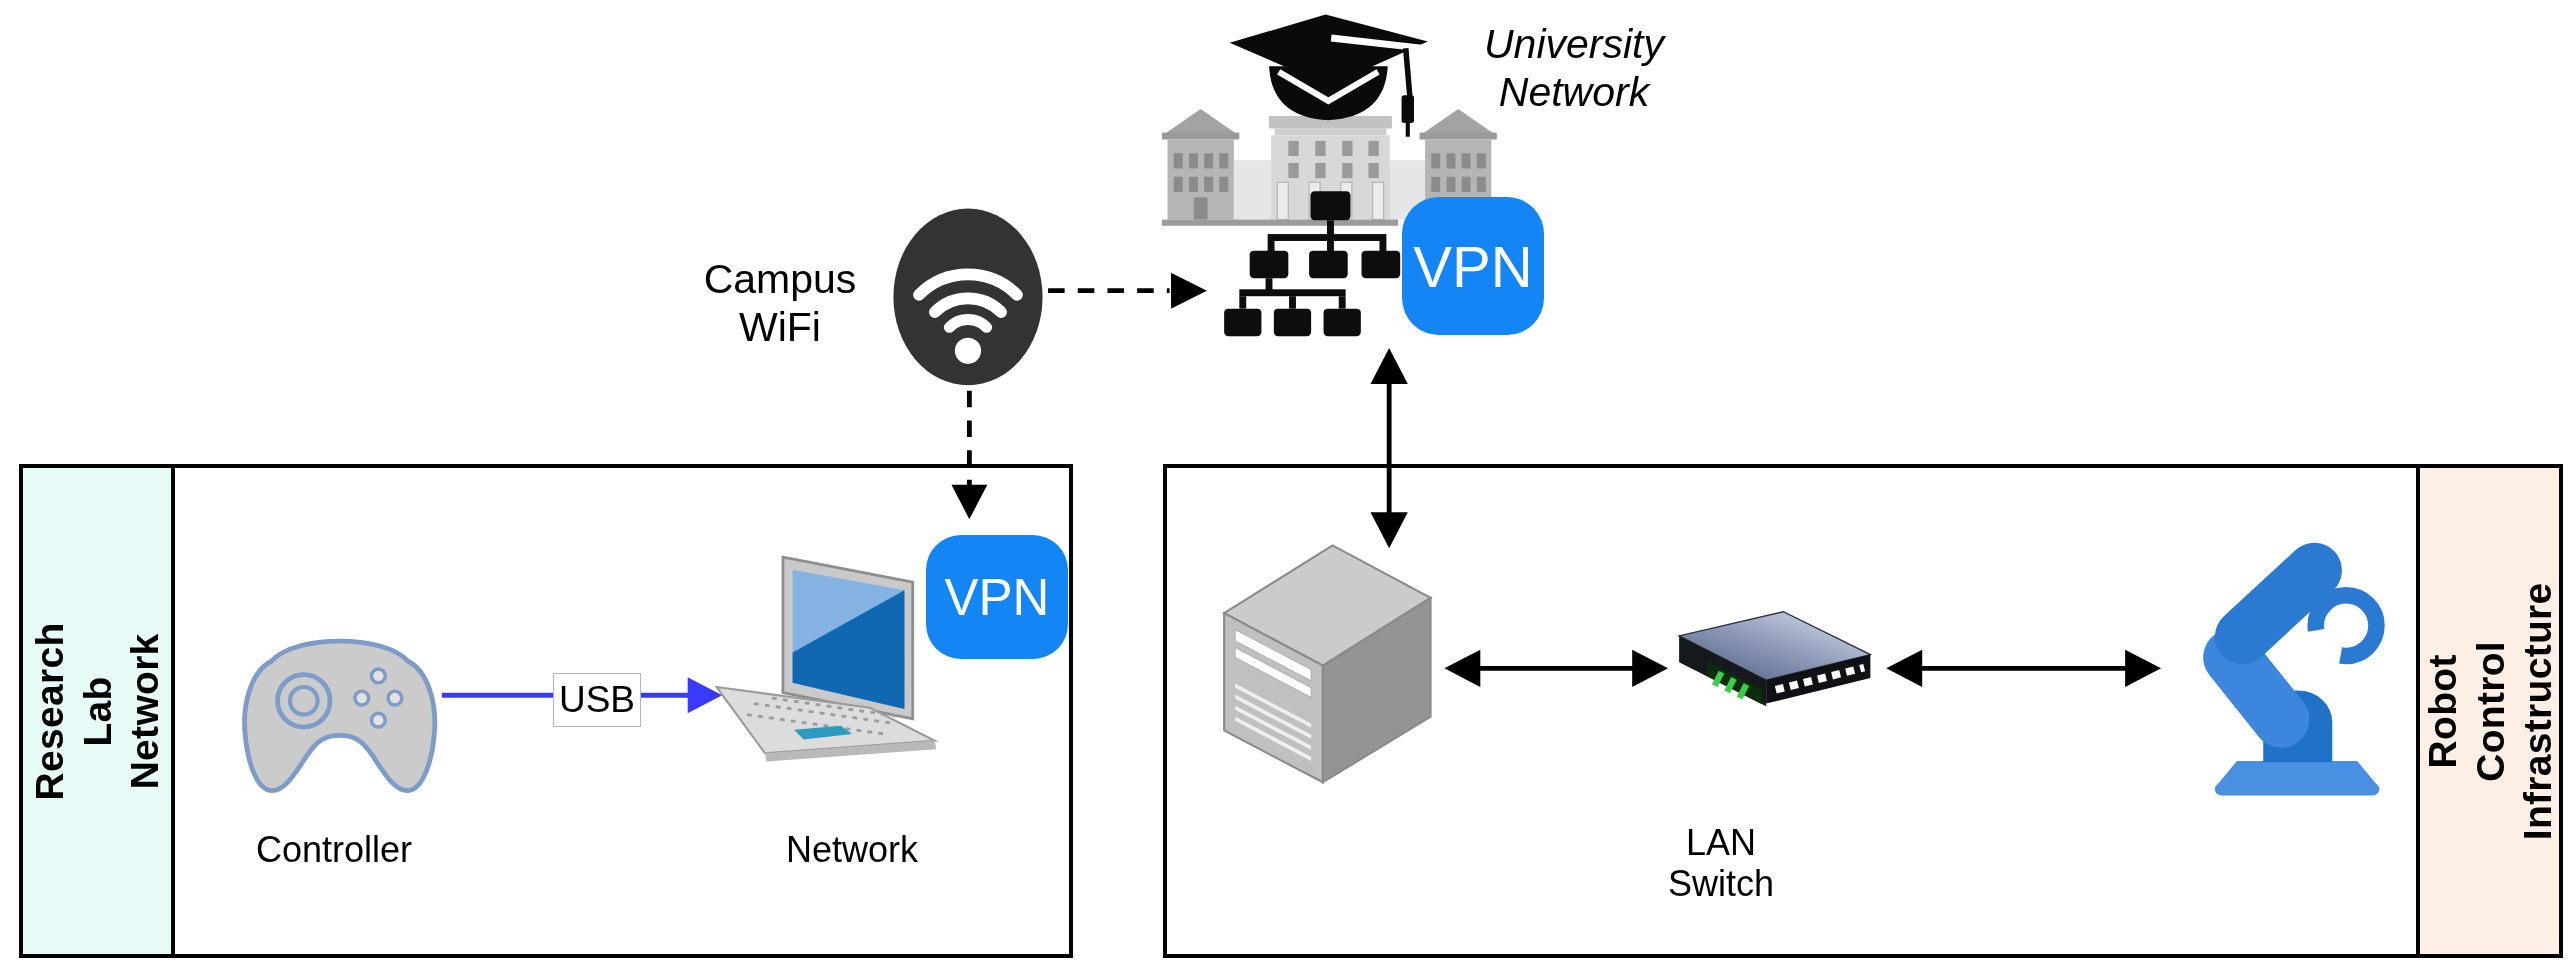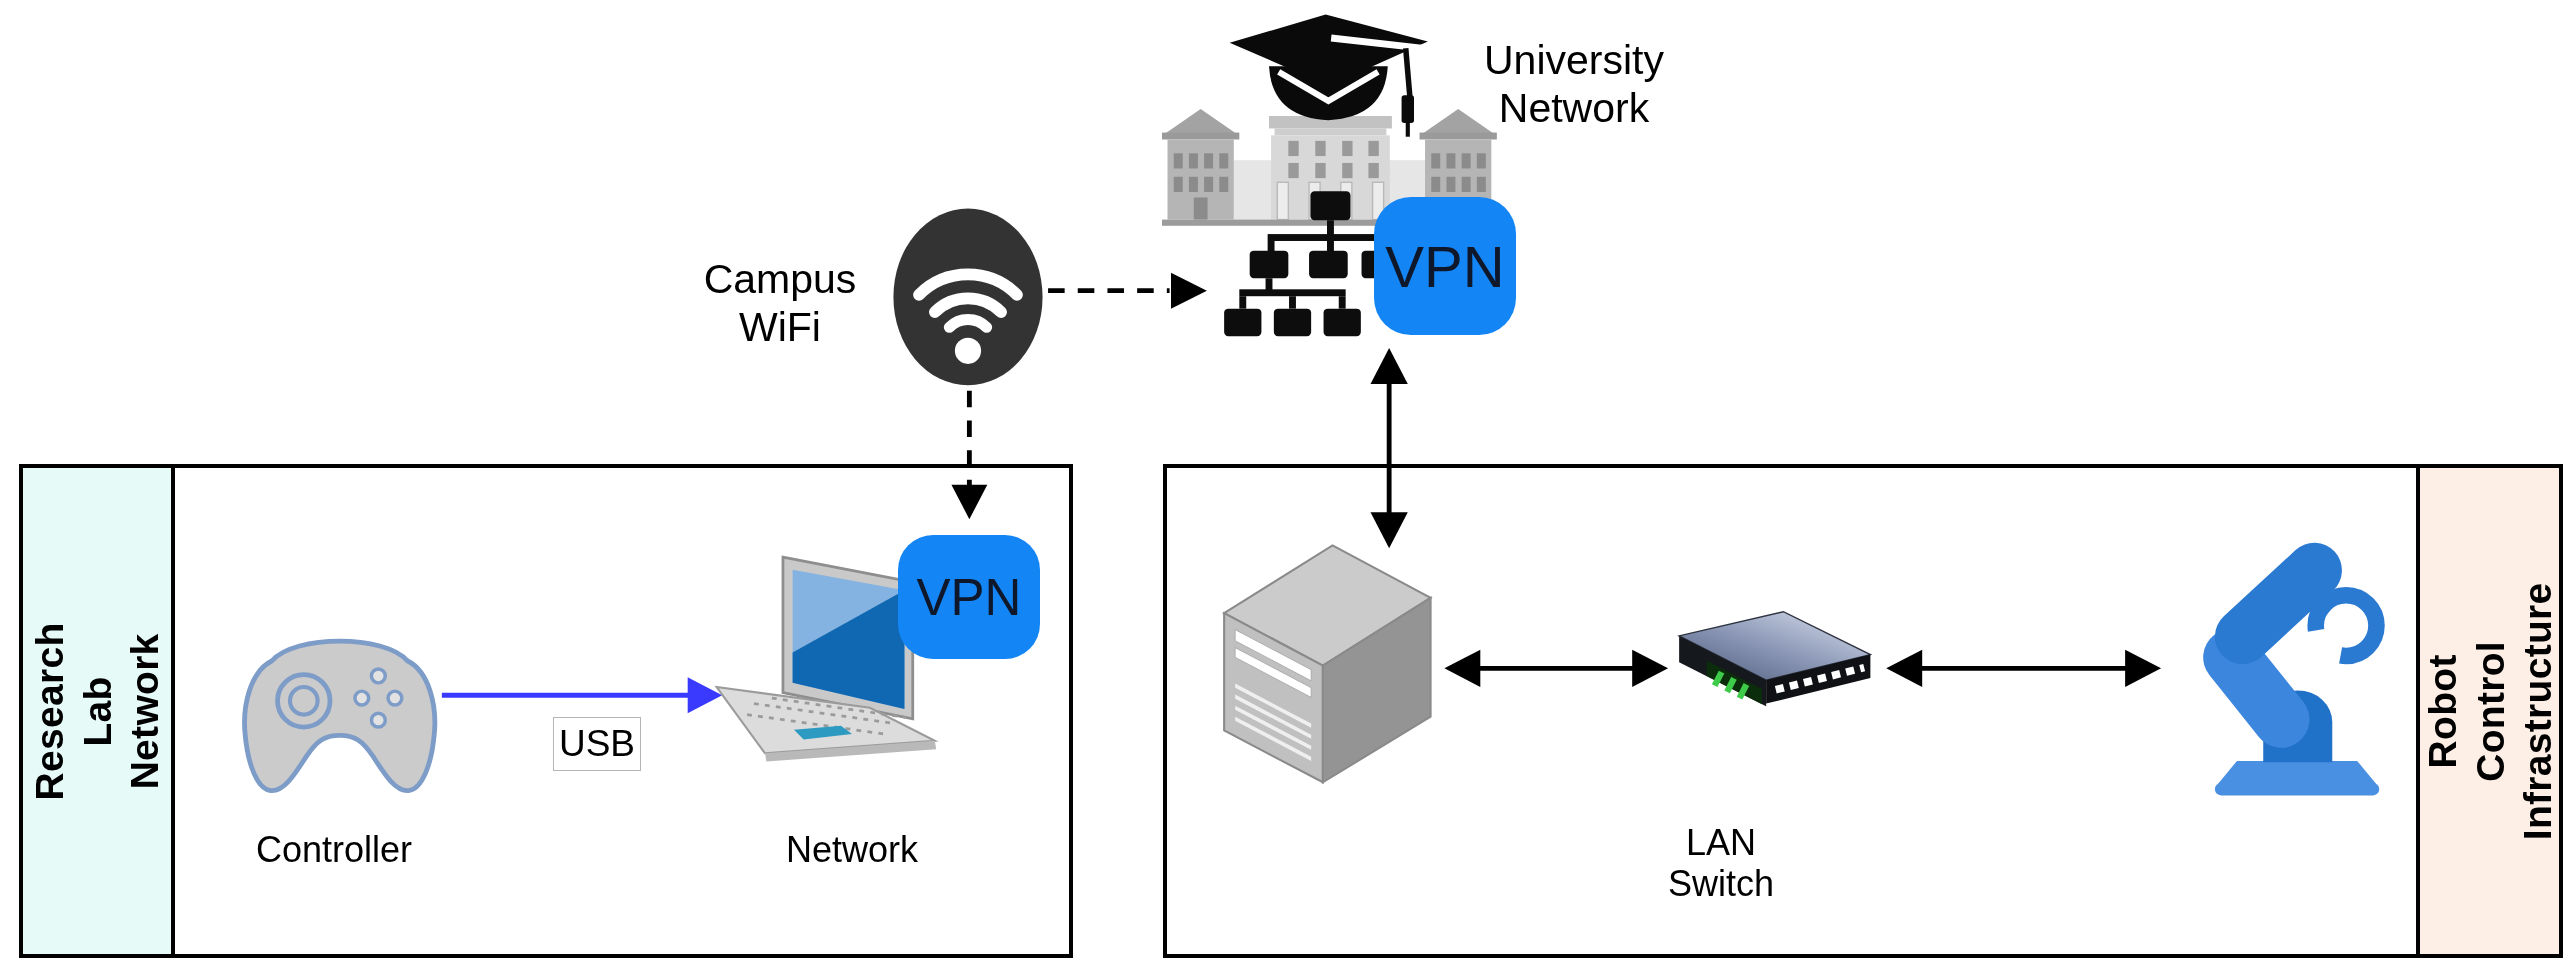--- a/index.html
+++ b/index.html
@@ -11,23 +11,23 @@
   .strip{position:absolute;top:0;bottom:0;display:flex;align-items:center;justify-content:center;}
   .strip-left{left:0;width:148px;border-right:4.8px solid #000;background:#e6fbf8;}
   .strip-right{right:0;width:139px;border-left:4.8px solid #000;background:#fdeee6;}
   .strip-text{transform:rotate(-90deg);transform-origin:center;white-space:pre-line;text-align:center;
               font-weight:bold;font-size:39px;line-height:1.22;letter-spacing:0.3px;}
   svg.layer{position:absolute;left:0;top:0;width:2576px;height:977px;pointer-events:none;}
   .lbl{position:absolute;font-size:36px;line-height:1.16;text-align:center;white-space:pre-line;}
   .lbl-big{font-size:41px;}
   .usb-box{position:absolute;left:553px;top:673px;width:88px;height:54px;background:#fff;
            border:1.4px solid #b5b5b5;display:flex;align-items:center;justify-content:center;
-           font-size:37px;box-sizing:border-box;margin-top:44px;}
-  .vpn-badge{position:absolute;background:#1485f5;color:#0f172a;display:flex;align-items:center;
-             justify-content:center;font-weight:500;}
+           font-size:37px;box-sizing:border-box;}
+  .vpn-badge{position:absolute;background:#1485f5;color:#ffffff;display:flex;align-items:center;
+             justify-content:center;font-weight:500;margin-left:28px;}
   .vpn-1{left:1374px;top:197px;width:142px;height:138px;border-radius:37px;font-size:58px;}
   .vpn-2{left:898px;top:535px;width:142px;height:124px;border-radius:35px;font-size:51px;}
 </style>
 </head>
 <body>
 
 <div class="canvas">
 
   <div class="group-box box-left">
     <div class="strip strip-left">
@@ -218,21 +218,21 @@
       <rect x="3208" y="1134" width="238" height="18" rx="9" fill="#4a90e2"></rect>
       <polygon points="3240,1102 3414,1102 3442,1136 3212,1136" fill="#4a90e2"></polygon>
       <path d="M 3278 1104 L 3278 1046 A 50 46 0 0 1 3378 1046 L 3378 1104 Z" fill="#2071c8"></path>
       <line x1="3232" y1="952" x2="3304" y2="1042" stroke="#3c86dd" stroke-width="82" stroke-linecap="round"></line>
       <line x1="3352" y1="826" x2="3248" y2="922" stroke="#2b7ad2" stroke-width="80" stroke-linecap="round"></line>
       <rect x="3348" y="852" width="36" height="30" fill="#2b7ad2" transform="rotate(40 3366 867)"></rect>
       <circle cx="3398" cy="906" r="44" fill="none" stroke="#2b7ad2" stroke-width="24" stroke-dasharray="77 54 146 0"></circle>
     </g>
   </svg>
 
-  <div class="lbl lbl-big" style="left:1429px;top:37px;width:290px;">University
+  <div class="lbl lbl-big" style="left:1429px;top:21px;width:290px;font-style:italic;">University
 Network</div>
 
   <div class="lbl lbl-big" style="left:642px;top:220px;width:276px;margin-top:36px;">Campus
 WiFi</div>
 
   <div class="lbl" style="left:196px;top:829px;width:276px;">Controller</div>
 
   <div class="lbl" style="left:714px;top:829px;width:276px;">Network</div>
 
 

